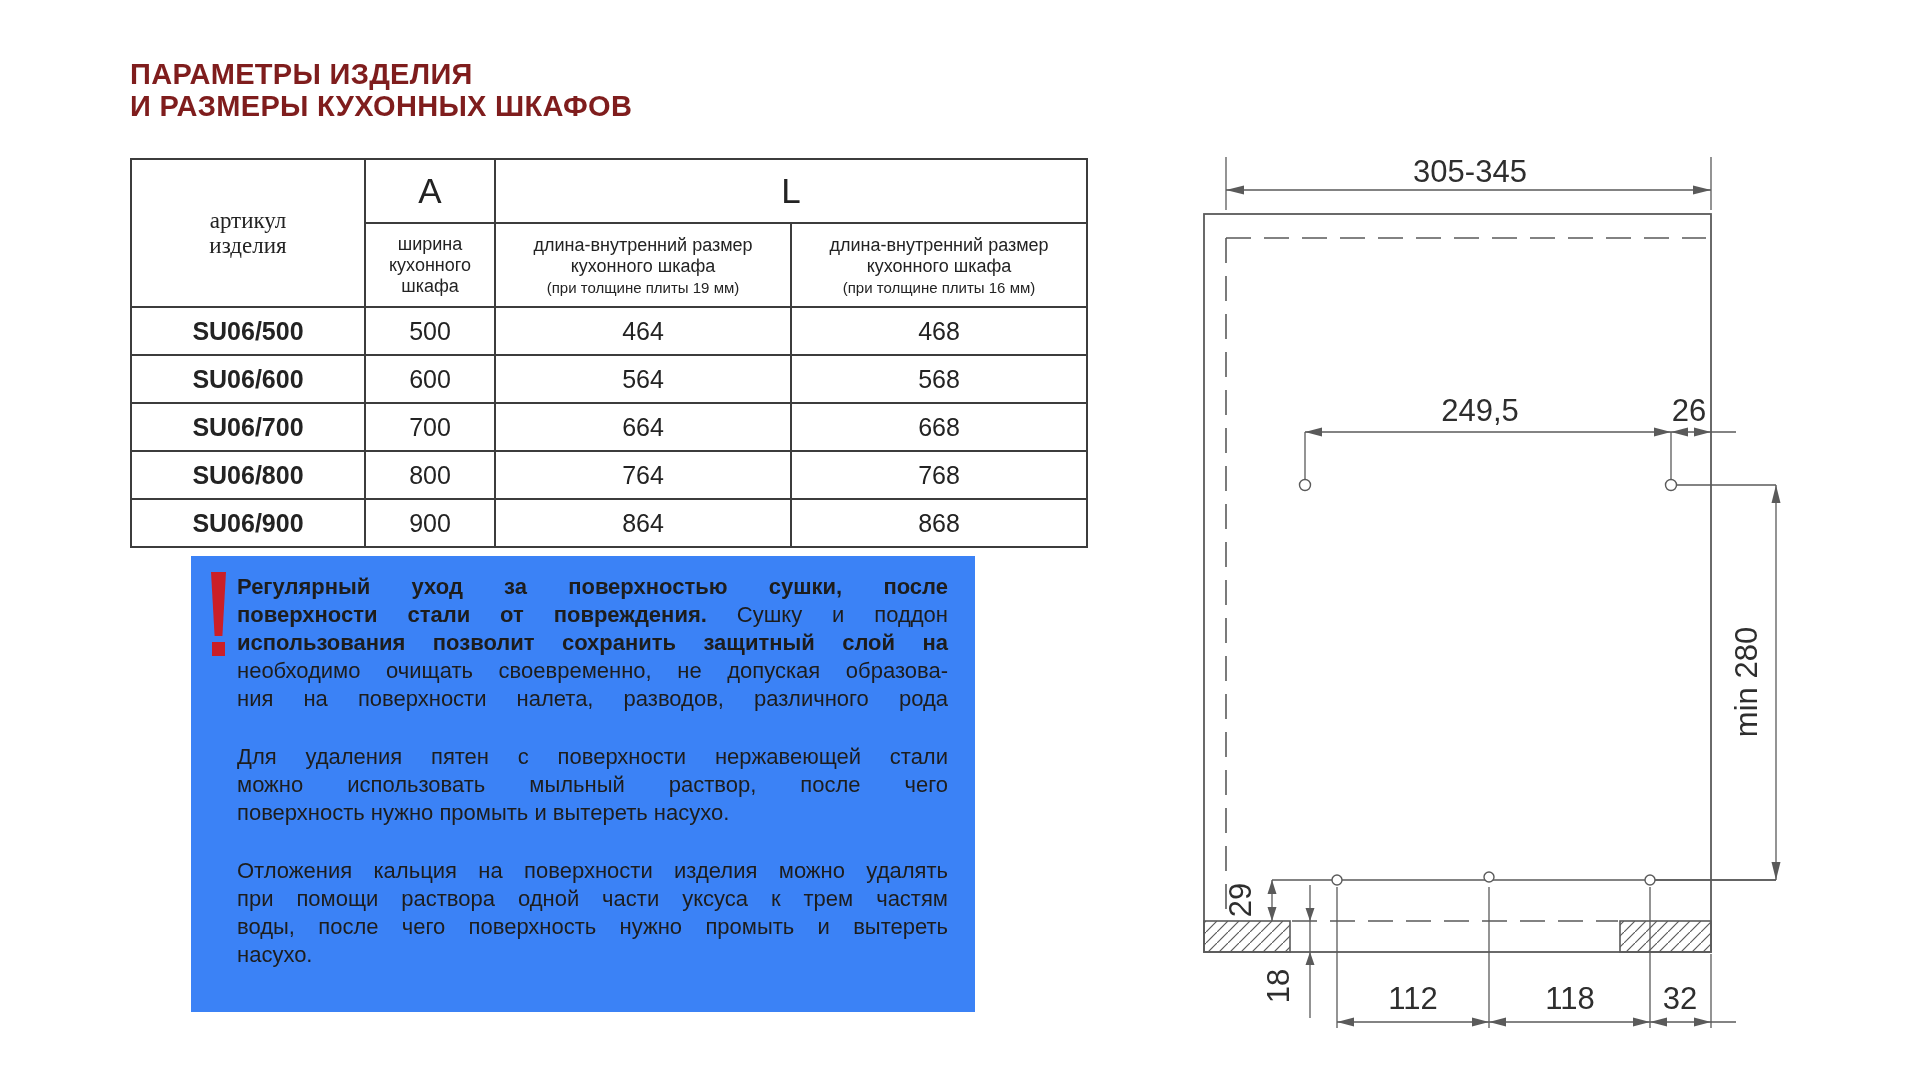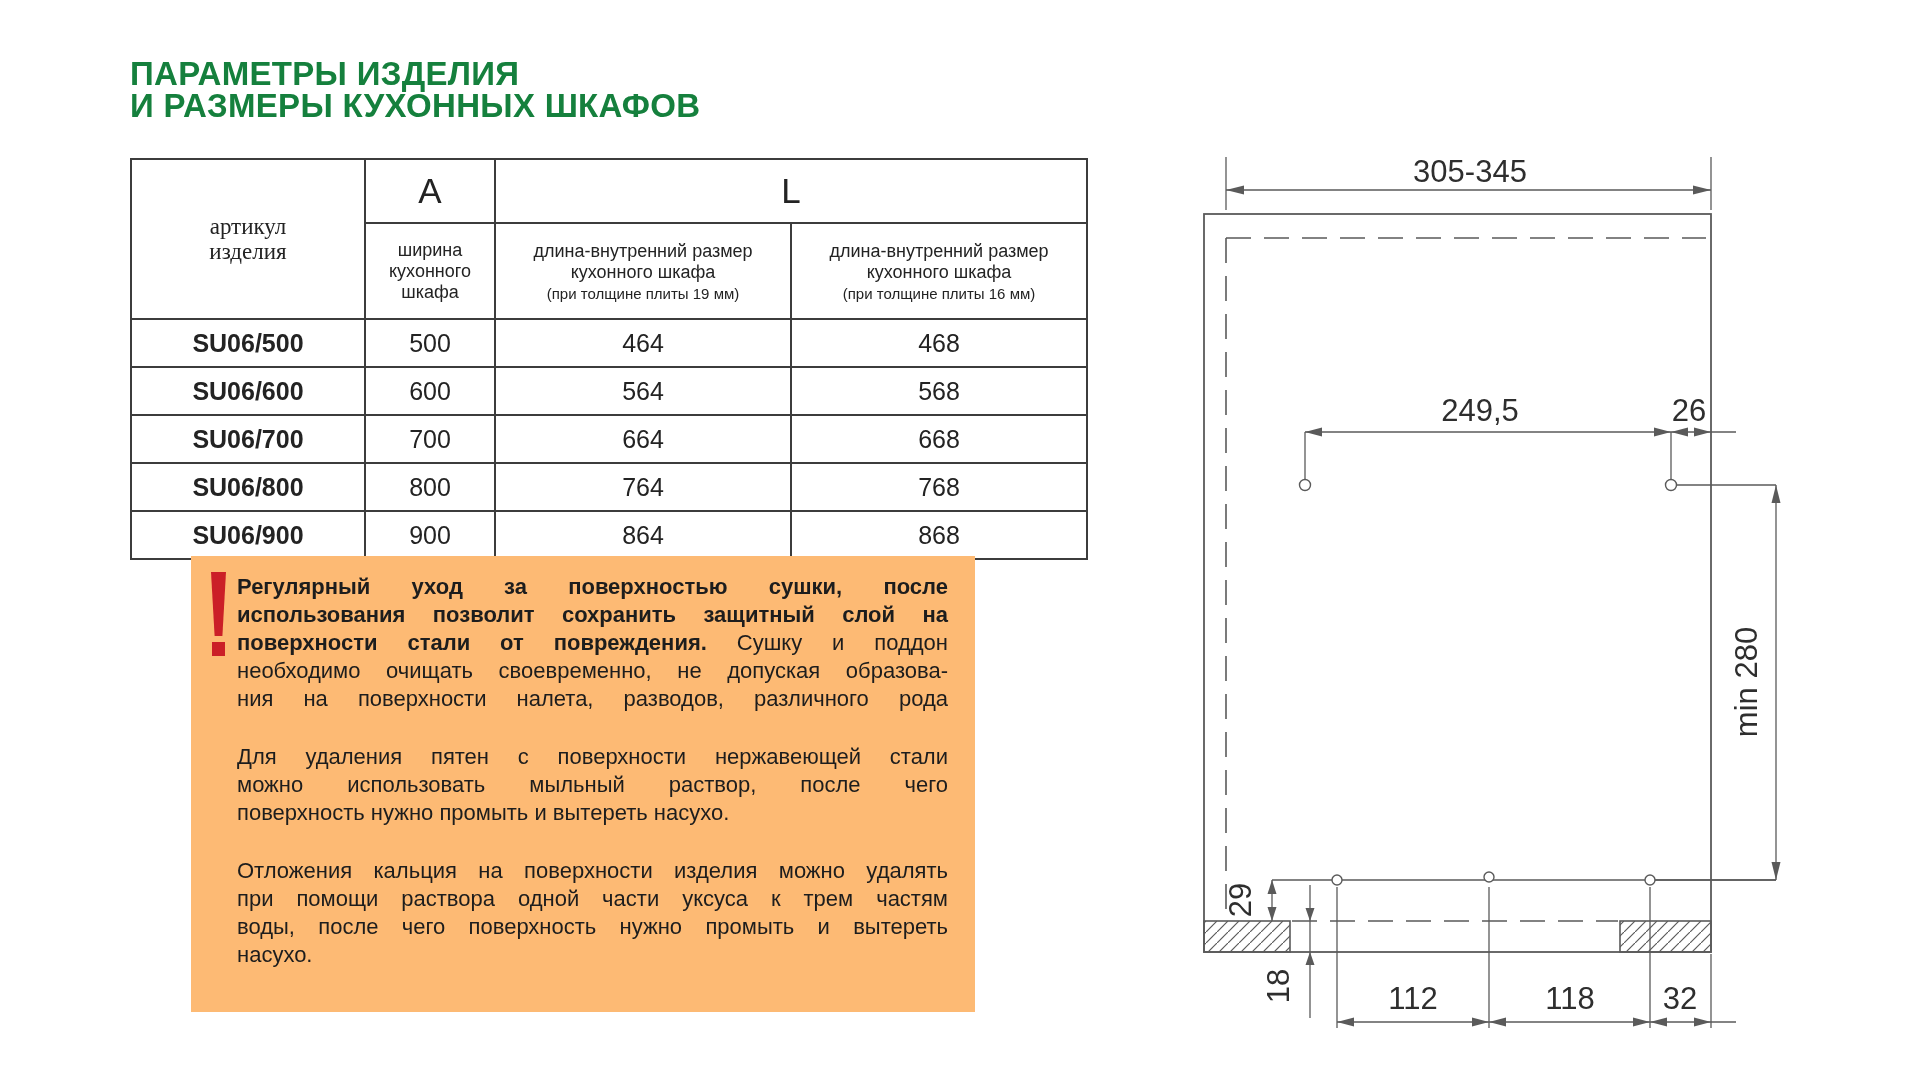--- a/index.html
+++ b/index.html
@@ -1,36 +1,36 @@
 <!DOCTYPE html>
 <html><head>
 <meta charset="utf-8">
 <style>
   * { margin:0; padding:0; box-sizing:border-box; }
   html,body { width:1920px; height:1080px; background:#ffffff; overflow:hidden;
               font-family:"Liberation Sans", sans-serif; }
 
   .title { position:absolute; left:130px; top:58px; font-weight:bold;
-           font-size:33px; line-height:32px; color:#15803d; letter-spacing:.3px; }
+           font-size:29px; line-height:32px; color:#7f1d1d; letter-spacing:.3px; }
 
   
   table.spec { position:absolute; left:130px; top:158px; width:956px;
                border-collapse:collapse; table-layout:fixed; color:#232323; }
   table.spec td, table.spec th { border:2px solid #3c3c3c; text-align:center;
                vertical-align:middle; padding:0 8px; font-weight:normal; }
   .h-letter   { font-size:35px; font-weight:bold; height:64px; }
-  .h-sub      { height:96px; font-size:18px; line-height:21px; }
+  .h-sub      { height:84px; font-size:18px; line-height:21px; }
   .note-small { display:block; font-size:15px; line-height:17px; margin-top:2px; }
   .article-head { white-space:pre-line; font-size:23px; line-height:25px;font-family:Liberation Serif, serif; }
   .data-row td { height:48px; font-size:25px; }
   .data-row td.art { font-weight:bold; }
 
   
   .note-box { position:absolute; left:191px; top:556px; width:784px; height:456px;
-              background:#fdba74; }
+              background:#3b82f6; }
   .excl-bar { position:absolute; left:20px; top:16px; width:15px; height:64px;
               background:#cb1f27;
               clip-path:polygon(0 0,100% 0,76% 100%,24% 100%); }
   .excl-dot { position:absolute; left:21px; top:86px; width:13px; height:14px;
               background:#cb1f27; }
   .note-text { position:absolute; left:46px; top:17px; width:711px;
                font-size:22px; line-height:28px; color:#1d1d1d; }
   .para { margin:0; }
   .para + .para { margin-top:30px; }
   .jline { text-align:justify; text-align-last:justify; }
@@ -117,22 +117,22 @@
       </tr>
     </tbody>
 </table>
 
 <div class="note-box">
   <div class="excl-bar"></div>
   <div class="excl-dot"></div>
   <div class="note-text">
       <div class="para">
         <div class="jline"><span class="b">Регулярный уход за поверхностью сушки, после</span></div>
+        <div class="jline"><span class="b">поверхности стали от повреждения.</span><span> Сушку и поддон</span></div>
         <div class="jline"><span class="b">использования позволит сохранить защитный слой на</span></div>
-        <div class="jline"><span class="b">поверхности стали от повреждения.</span><span> Сушку и поддон</span></div>
         <div class="jline"><span>необходимо очищать своевременно, не допуская образова-</span></div>
         <div class="jline"><span>ния на поверхности налета, разводов, различного рода</span></div>
       </div>
       <div class="para">
         <div class="jline"><span>Для удаления пятен с поверхности нержавеющей стали</span></div>
         <div class="jline"><span>можно использовать мыльный раствор, после чего</span></div>
         <div class="jline last"><span>поверхность нужно промыть и вытереть насухо.</span></div>
       </div>
       <div class="para">
         <div class="jline"><span>Отложения кальция на поверхности изделия можно удалять</span></div>

